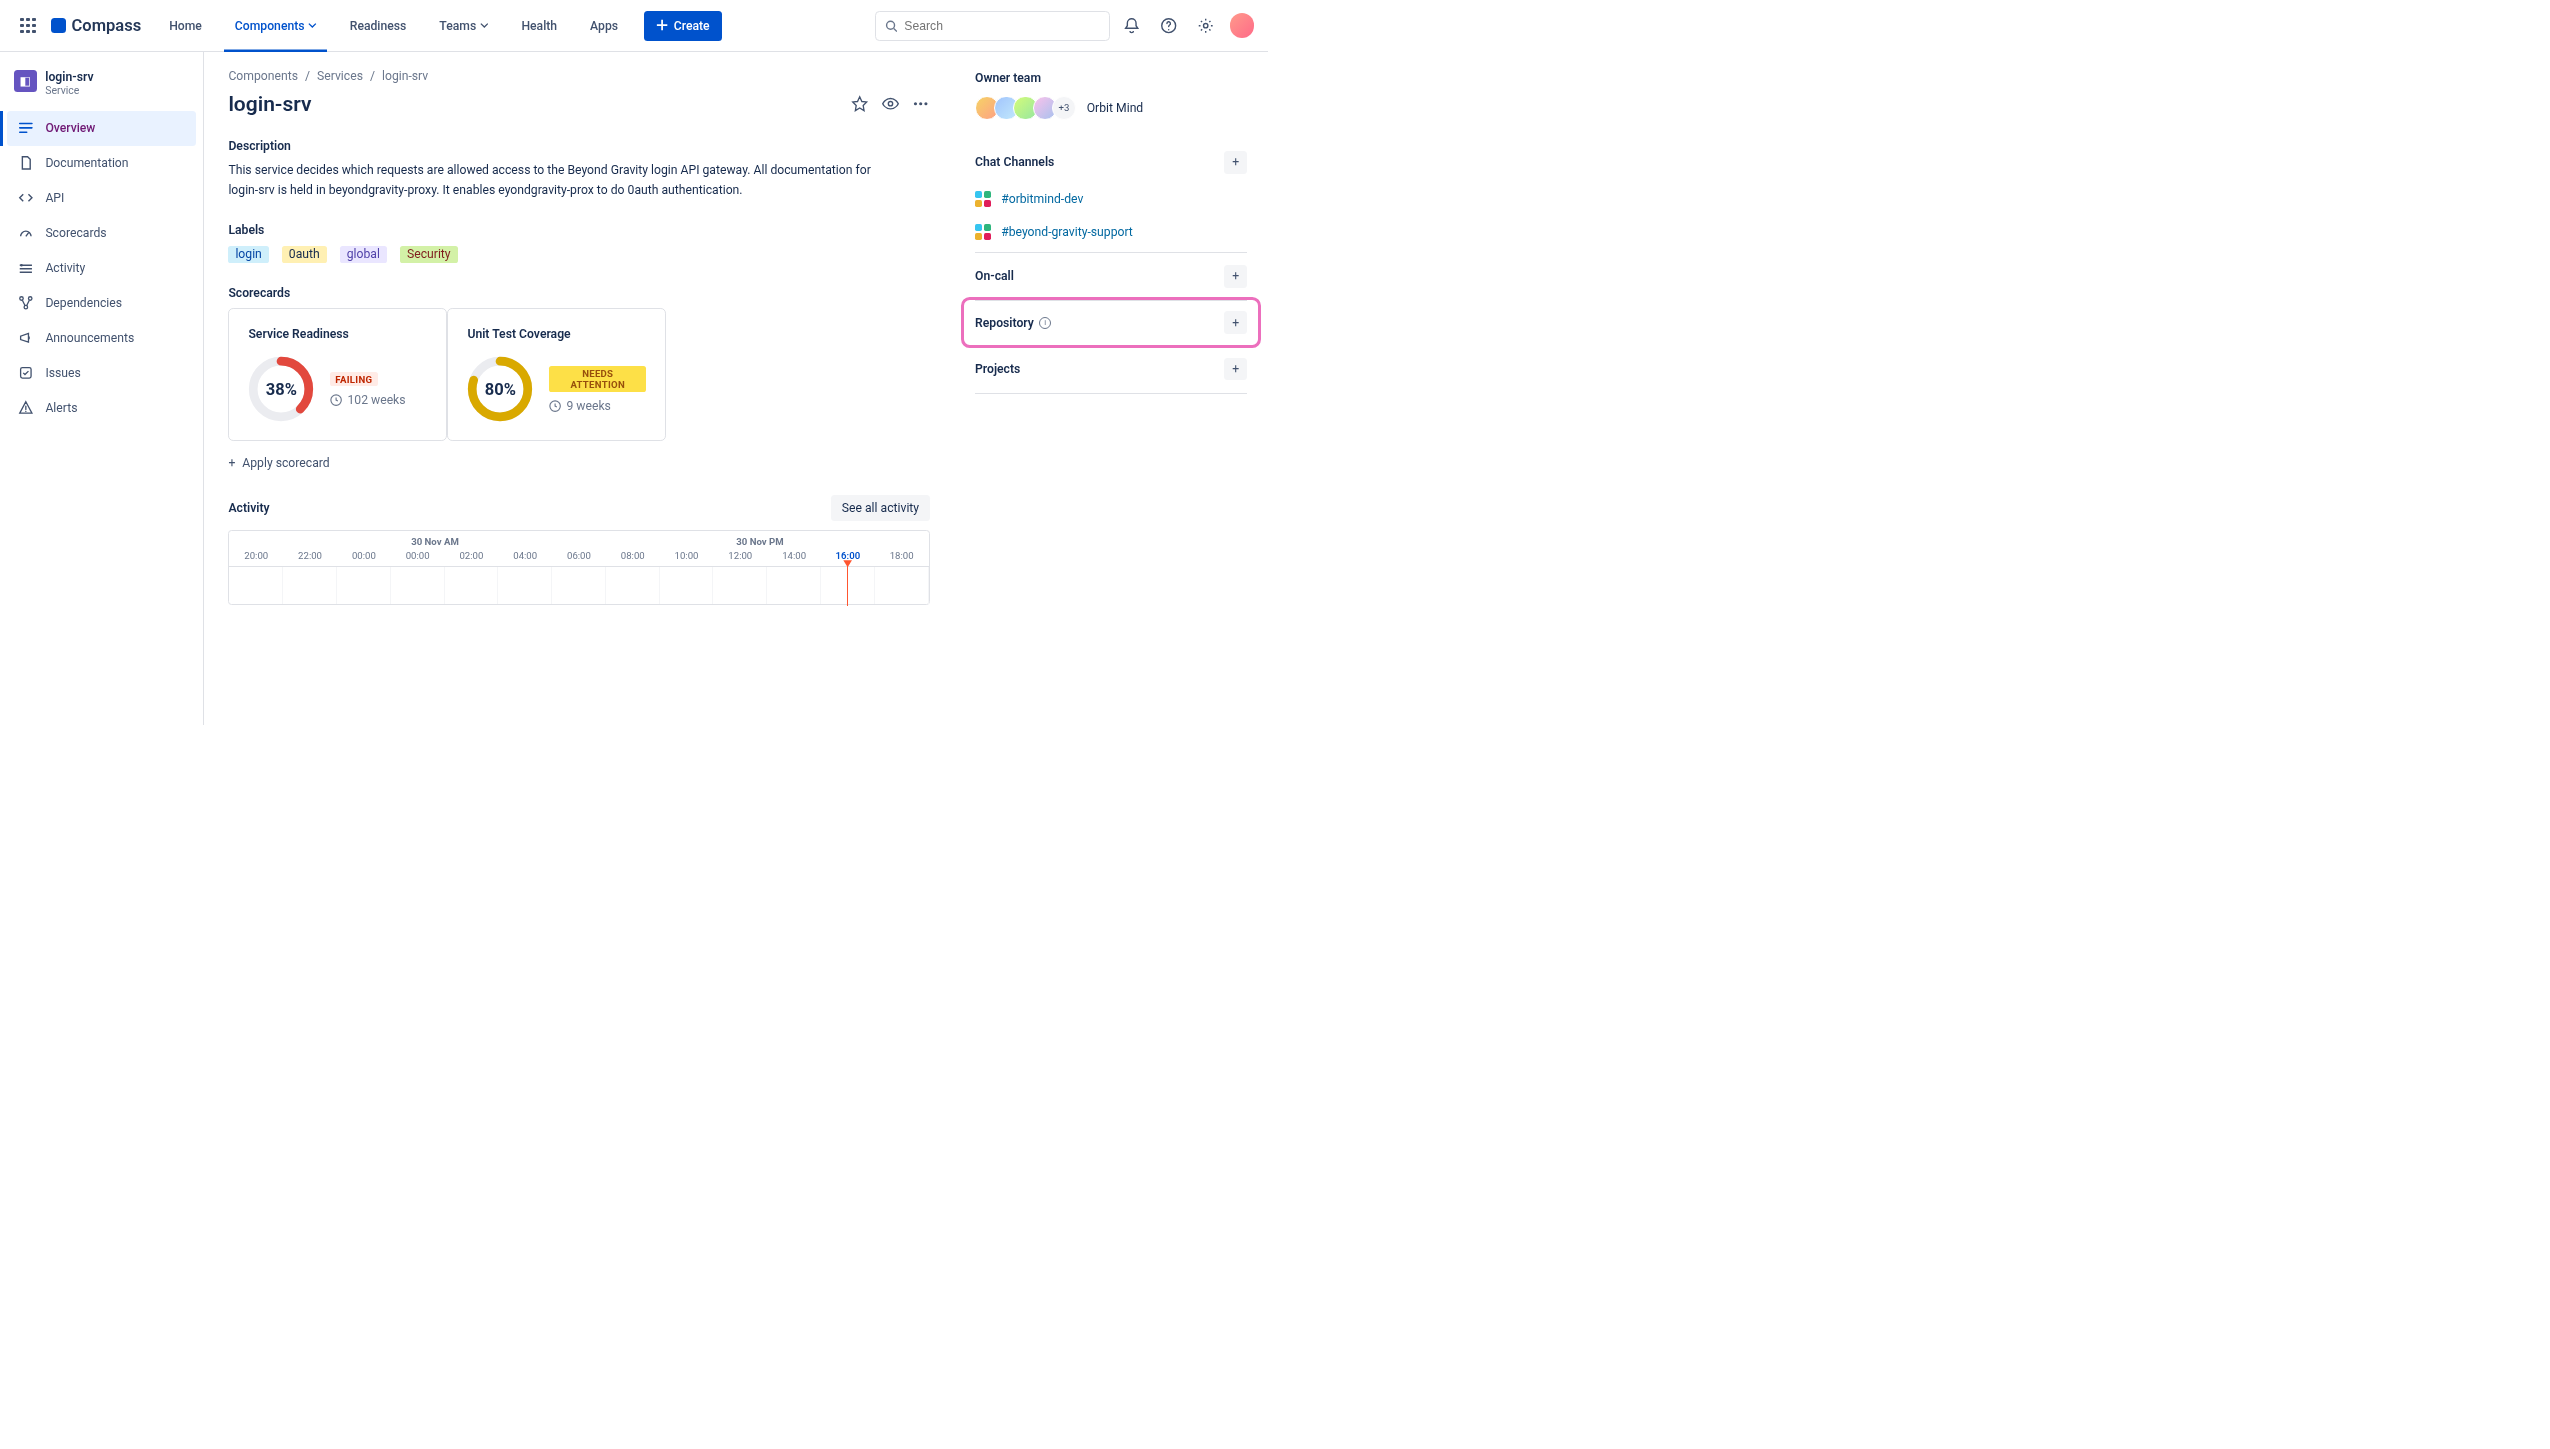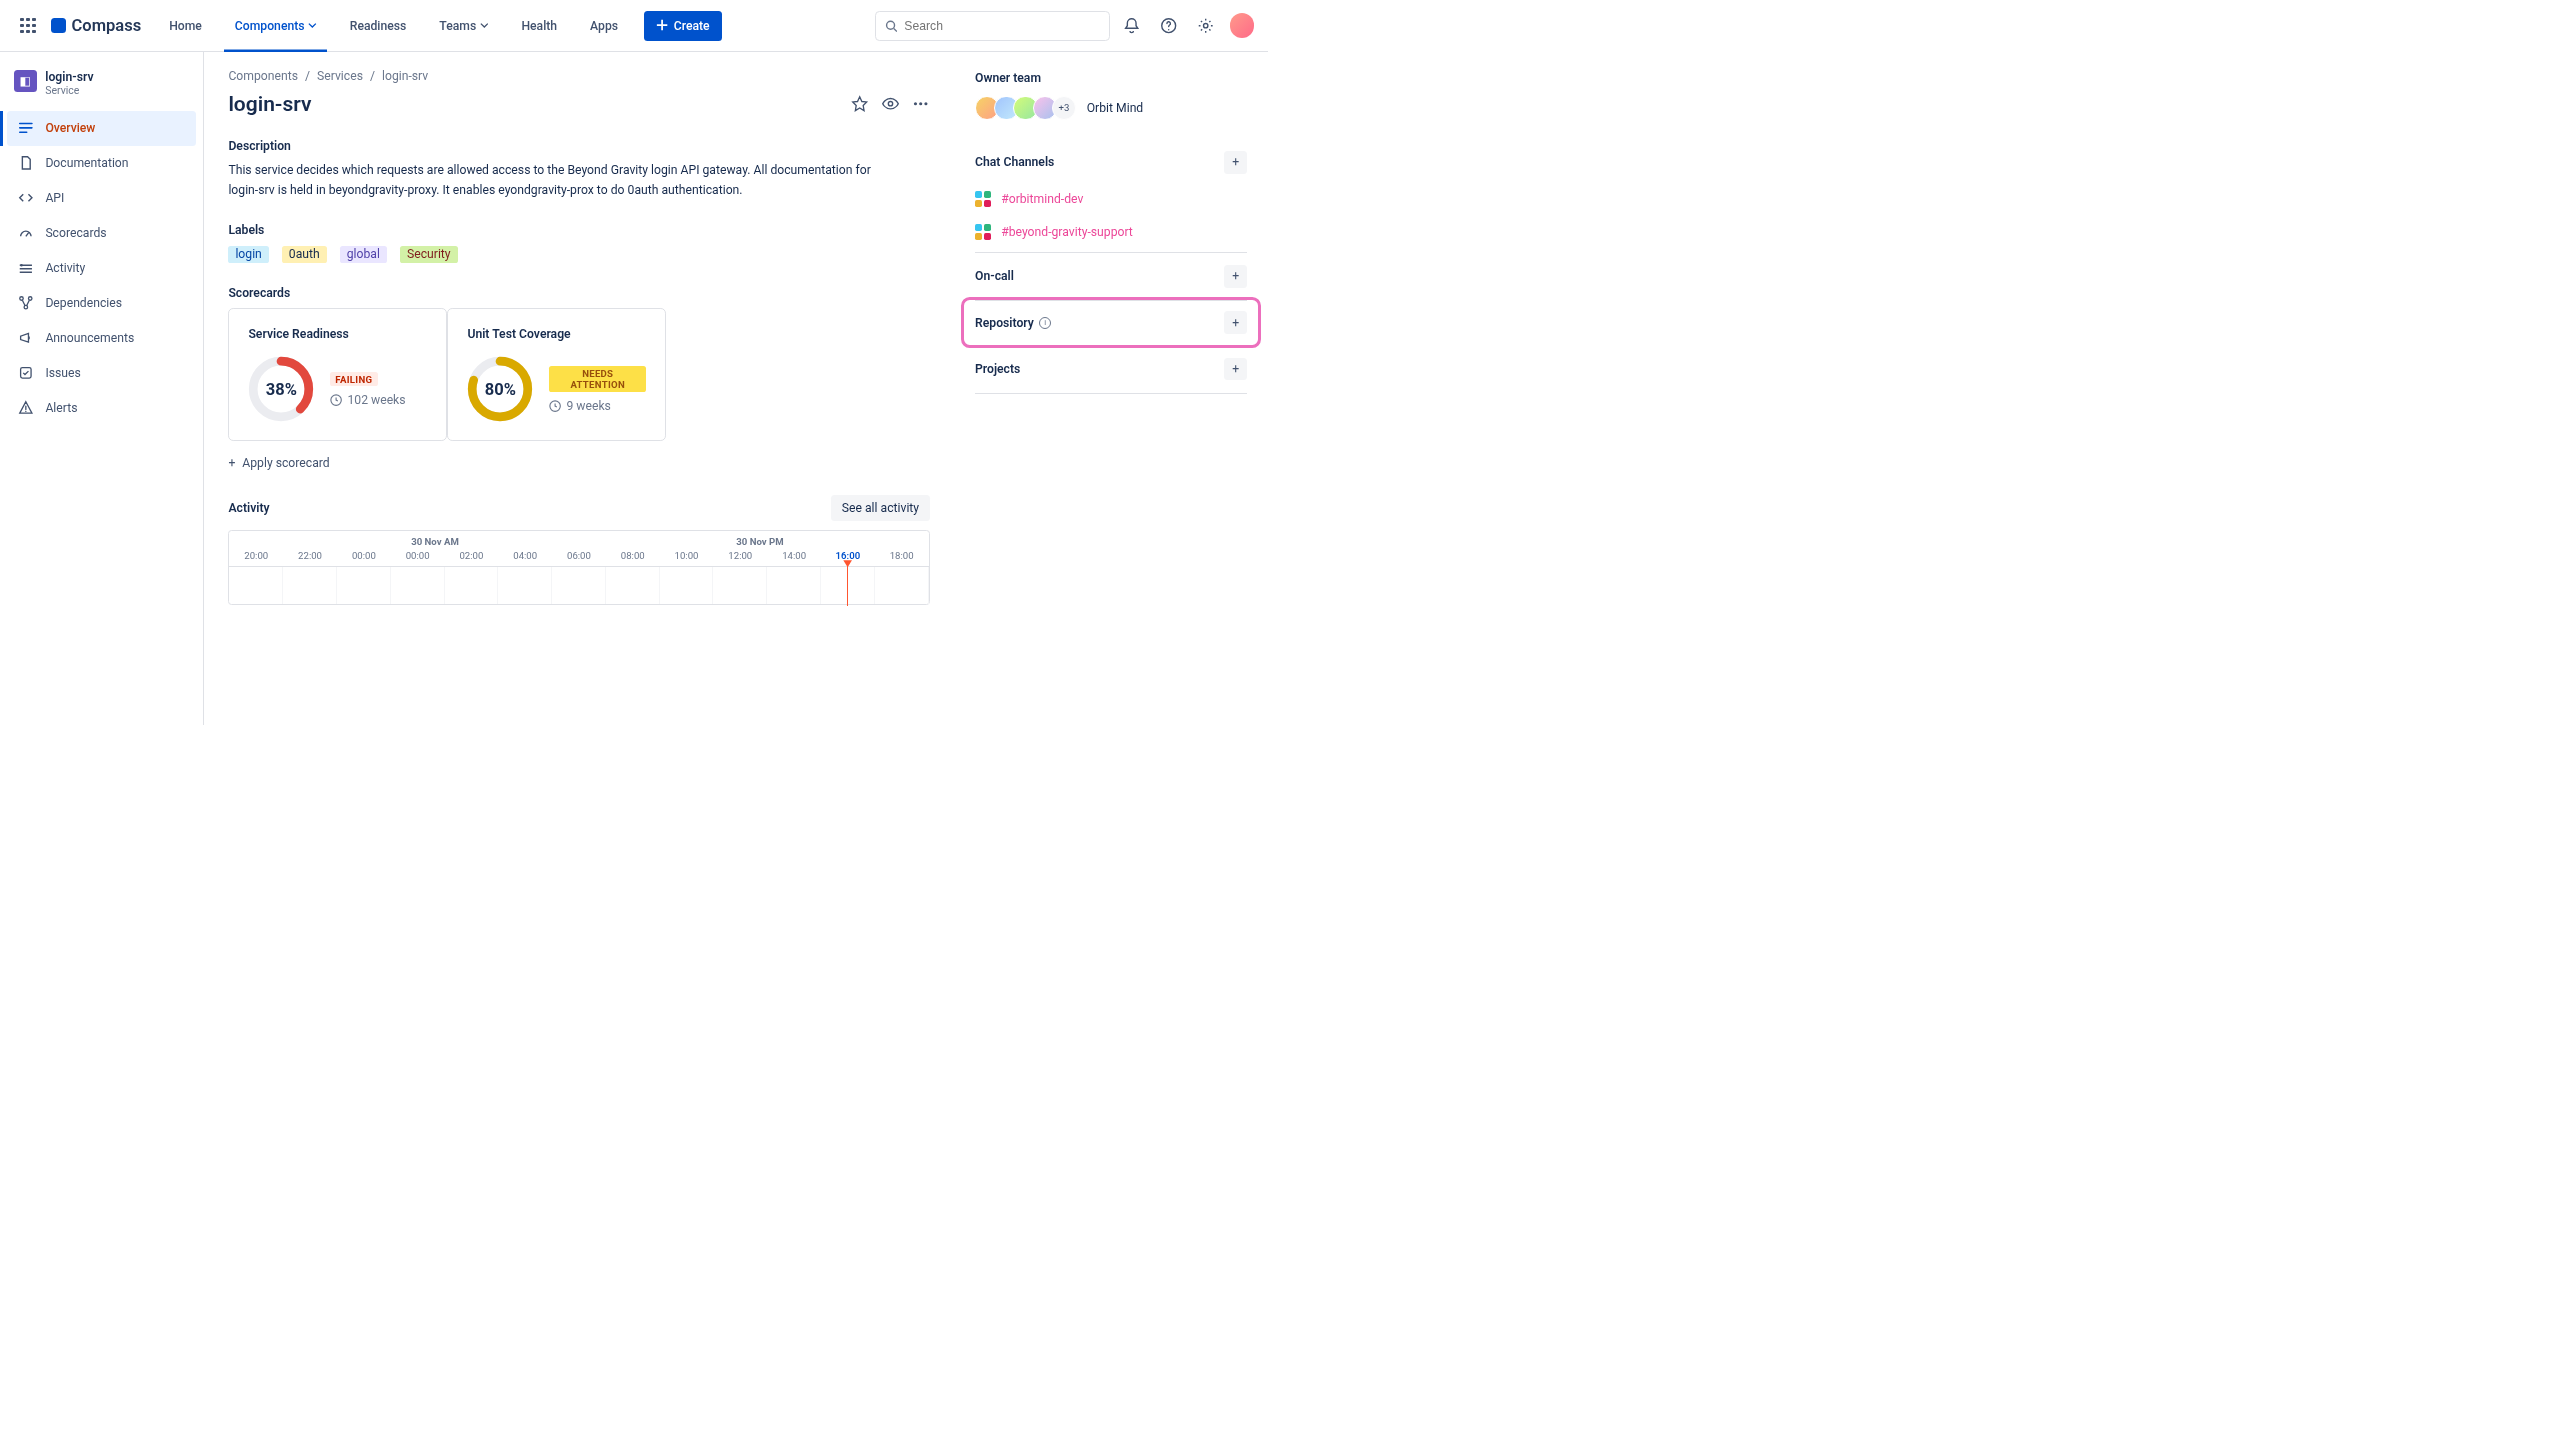--- a/index.html
+++ b/index.html
@@ -22,21 +22,21 @@
 .search-box input { border:none; outline:none; font-size:12.2px; width:100%; color:#172B4D; background:transparent; }
 .icon-btn { width:30px; height:30px; display:flex; align-items:center; justify-content:center; border-radius:50%; cursor:pointer; color:#42526E; margin-left:3.5px; }
 .avatar-img { width:24.4px; height:24.4px; border-radius:50%; background:linear-gradient(135deg,#ff9a8b,#ff6a88); margin-left:5.2px; }
 .body { flex:1; display:flex; overflow:hidden; }
 .sidebar { width:204px; border-right:0.9px solid #DFE1E6; padding:14px 7px; }
 .side-header { display:flex; gap:8.7px; align-items:flex-start; padding:3.5px 7px 14px 7px; }
 .side-icon { width:22.6px; height:22.6px; background:#6554C0; border-radius:3.5px; color:#fff; display:flex; align-items:center; justify-content:center; font-size:12.2px; }
 .side-title { font-weight:600; font-size:12.2px; color:#172B4D; }
 .side-sub { font-size:10.5px; color:#6B778C; }
 .side-item { display:flex; align-items:center; gap:12.2px; height:35px; padding:0 10.5px; border-radius:3.5px; color:#42526E; cursor:pointer; }
-.side-item.active { background:#E9F2FF; color:#c2410c; font-weight:500; position:relative; }
+.side-item.active { background:#E9F2FF; color:#701a75; font-weight:500; position:relative; }
 .side-item.active::before { content:""; position:absolute; left:-7px; top:0; bottom:0; width:2.6px; background:#0052CC; }
 .main { flex:1; overflow:auto; padding:17.4px 24.4px; }
 .breadcrumb { color:#6B778C; font-size:12.2px; display:flex; gap:7px; align-items:center; margin-bottom:8.7px; }
 .breadcrumb .sep { color:#6B778C; }
 .title-row { display:flex; align-items:center; }
 .page-title { font-size:21px; font-weight:600; }
 .title-actions { margin-left:auto; display:flex; gap:12.2px; color:#42526E; }
 .pill-row { display:flex; gap:8.7px; margin-top:10.5px; }
 .pill { background:#F4F5F7; border-radius:3.5px; padding:6.1px 10.5px; display:flex; align-items:center; gap:7px; color:#42526E; cursor:pointer; }
 .dot-green { width:7px; height:7px; background:#36B37E; border-radius:50%; }
@@ -75,21 +75,21 @@
 .rc-h { font-size:12.2px; font-weight:600; margin-bottom:10.5px; }
 .team-row { display:flex; align-items:center; gap:10.5px; margin-bottom:19px; }
 .avatars { display:flex; }
 .av { width:24.4px; height:24.4px; border-radius:50%; border:1.7px solid #fff; margin-left:-5.2px; background:#ccc; }
 .av:first-child { margin-left:0; }
 .av1{background:linear-gradient(135deg,#f6d365,#fda085);} .av2{background:linear-gradient(135deg,#a1c4fd,#c2e9fb);} .av3{background:linear-gradient(135deg,#d4fc79,#96e6a1);} .av4{background:linear-gradient(135deg,#fbc2eb,#a6c1ee);}
 .av-more { width:24.4px; height:24.4px; border-radius:50%; border:1.7px solid #fff; margin-left:-5.2px; background:#F4F5F7; display:flex; align-items:center; justify-content:center; font-size:9.6px; color:#42526E; }
 .rc-section-head { display:flex; align-items:center; padding:12.2px 0; }
 .rc-section-head .title { font-weight:600; }
 .plus-btn { margin-left:auto; width:22.6px; height:22.6px; background:#F4F5F7; border-radius:3.5px; display:flex; align-items:center; justify-content:center; cursor:pointer; color:#42526E; }
-.chat-item { display:flex; align-items:center; gap:10.5px; padding:5.2px 0 12.2px 0; color:#ec4899; }
+.chat-item { display:flex; align-items:center; gap:10.5px; padding:5.2px 0 12.2px 0; color:#0369a1; }
 .slack-icon { width:15.7px; height:15.7px; display:grid; grid-template-columns:1fr 1fr; grid-template-rows:1fr 1fr; gap:1.7px; }
 .slack-icon span:nth-child(1){background:#36C5F0;border-radius:1.7px;} .slack-icon span:nth-child(2){background:#2EB67D;border-radius:1.7px;} .slack-icon span:nth-child(3){background:#ECB22E;border-radius:1.7px;} .slack-icon span:nth-child(4){background:#E01E5A;border-radius:1.7px;}
 .rc-divider { border-top:0.9px solid #DFE1E6; }
 .repo-row { display:flex; align-items:center; padding:10.5px 0; position:relative; }
 .repo-highlight { position:absolute; inset:-3.5px -14px; border:3.5px solid #EC6FBD; border-radius:8.7px; pointer-events:none; }
 .info-dot { width:12.2px; height:12.2px; border:1.3px solid #6B778C; border-radius:50%; display:inline-flex; align-items:center; justify-content:center; font-size:7.8px; color:#6B778C; margin-left:5.2px; }
 svg { display:block; }
 </style>
 </head>
 <body>

